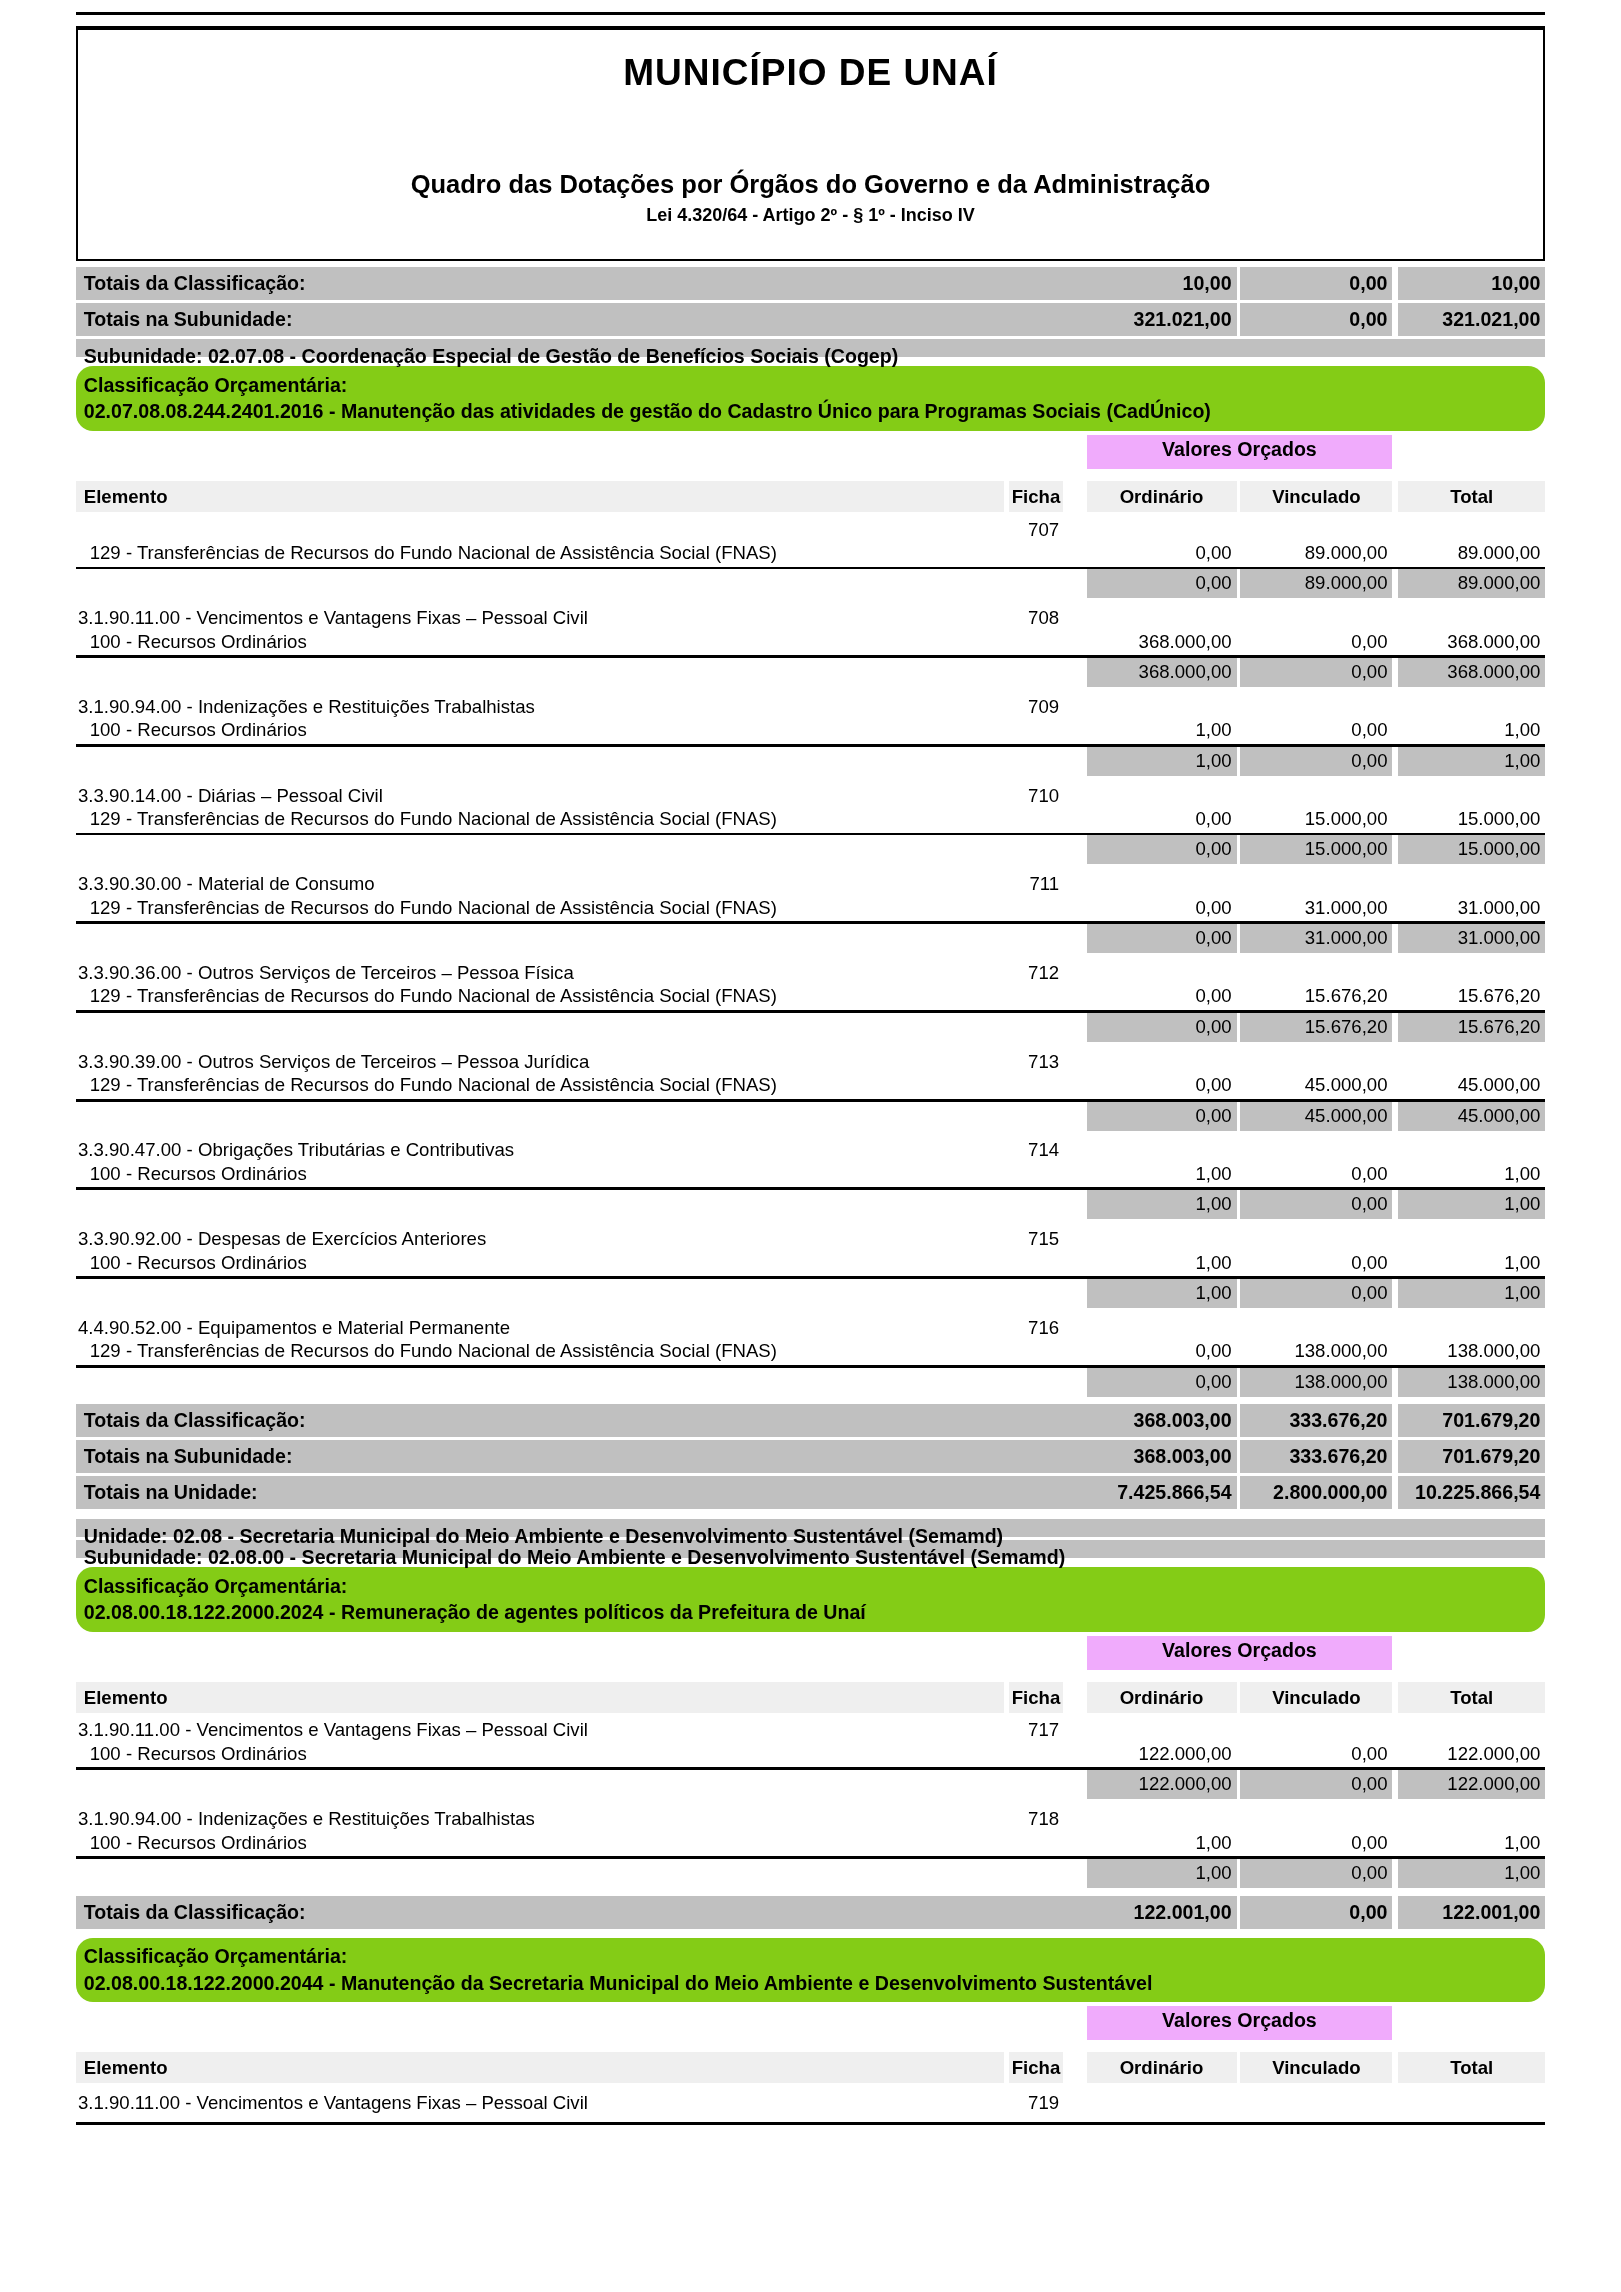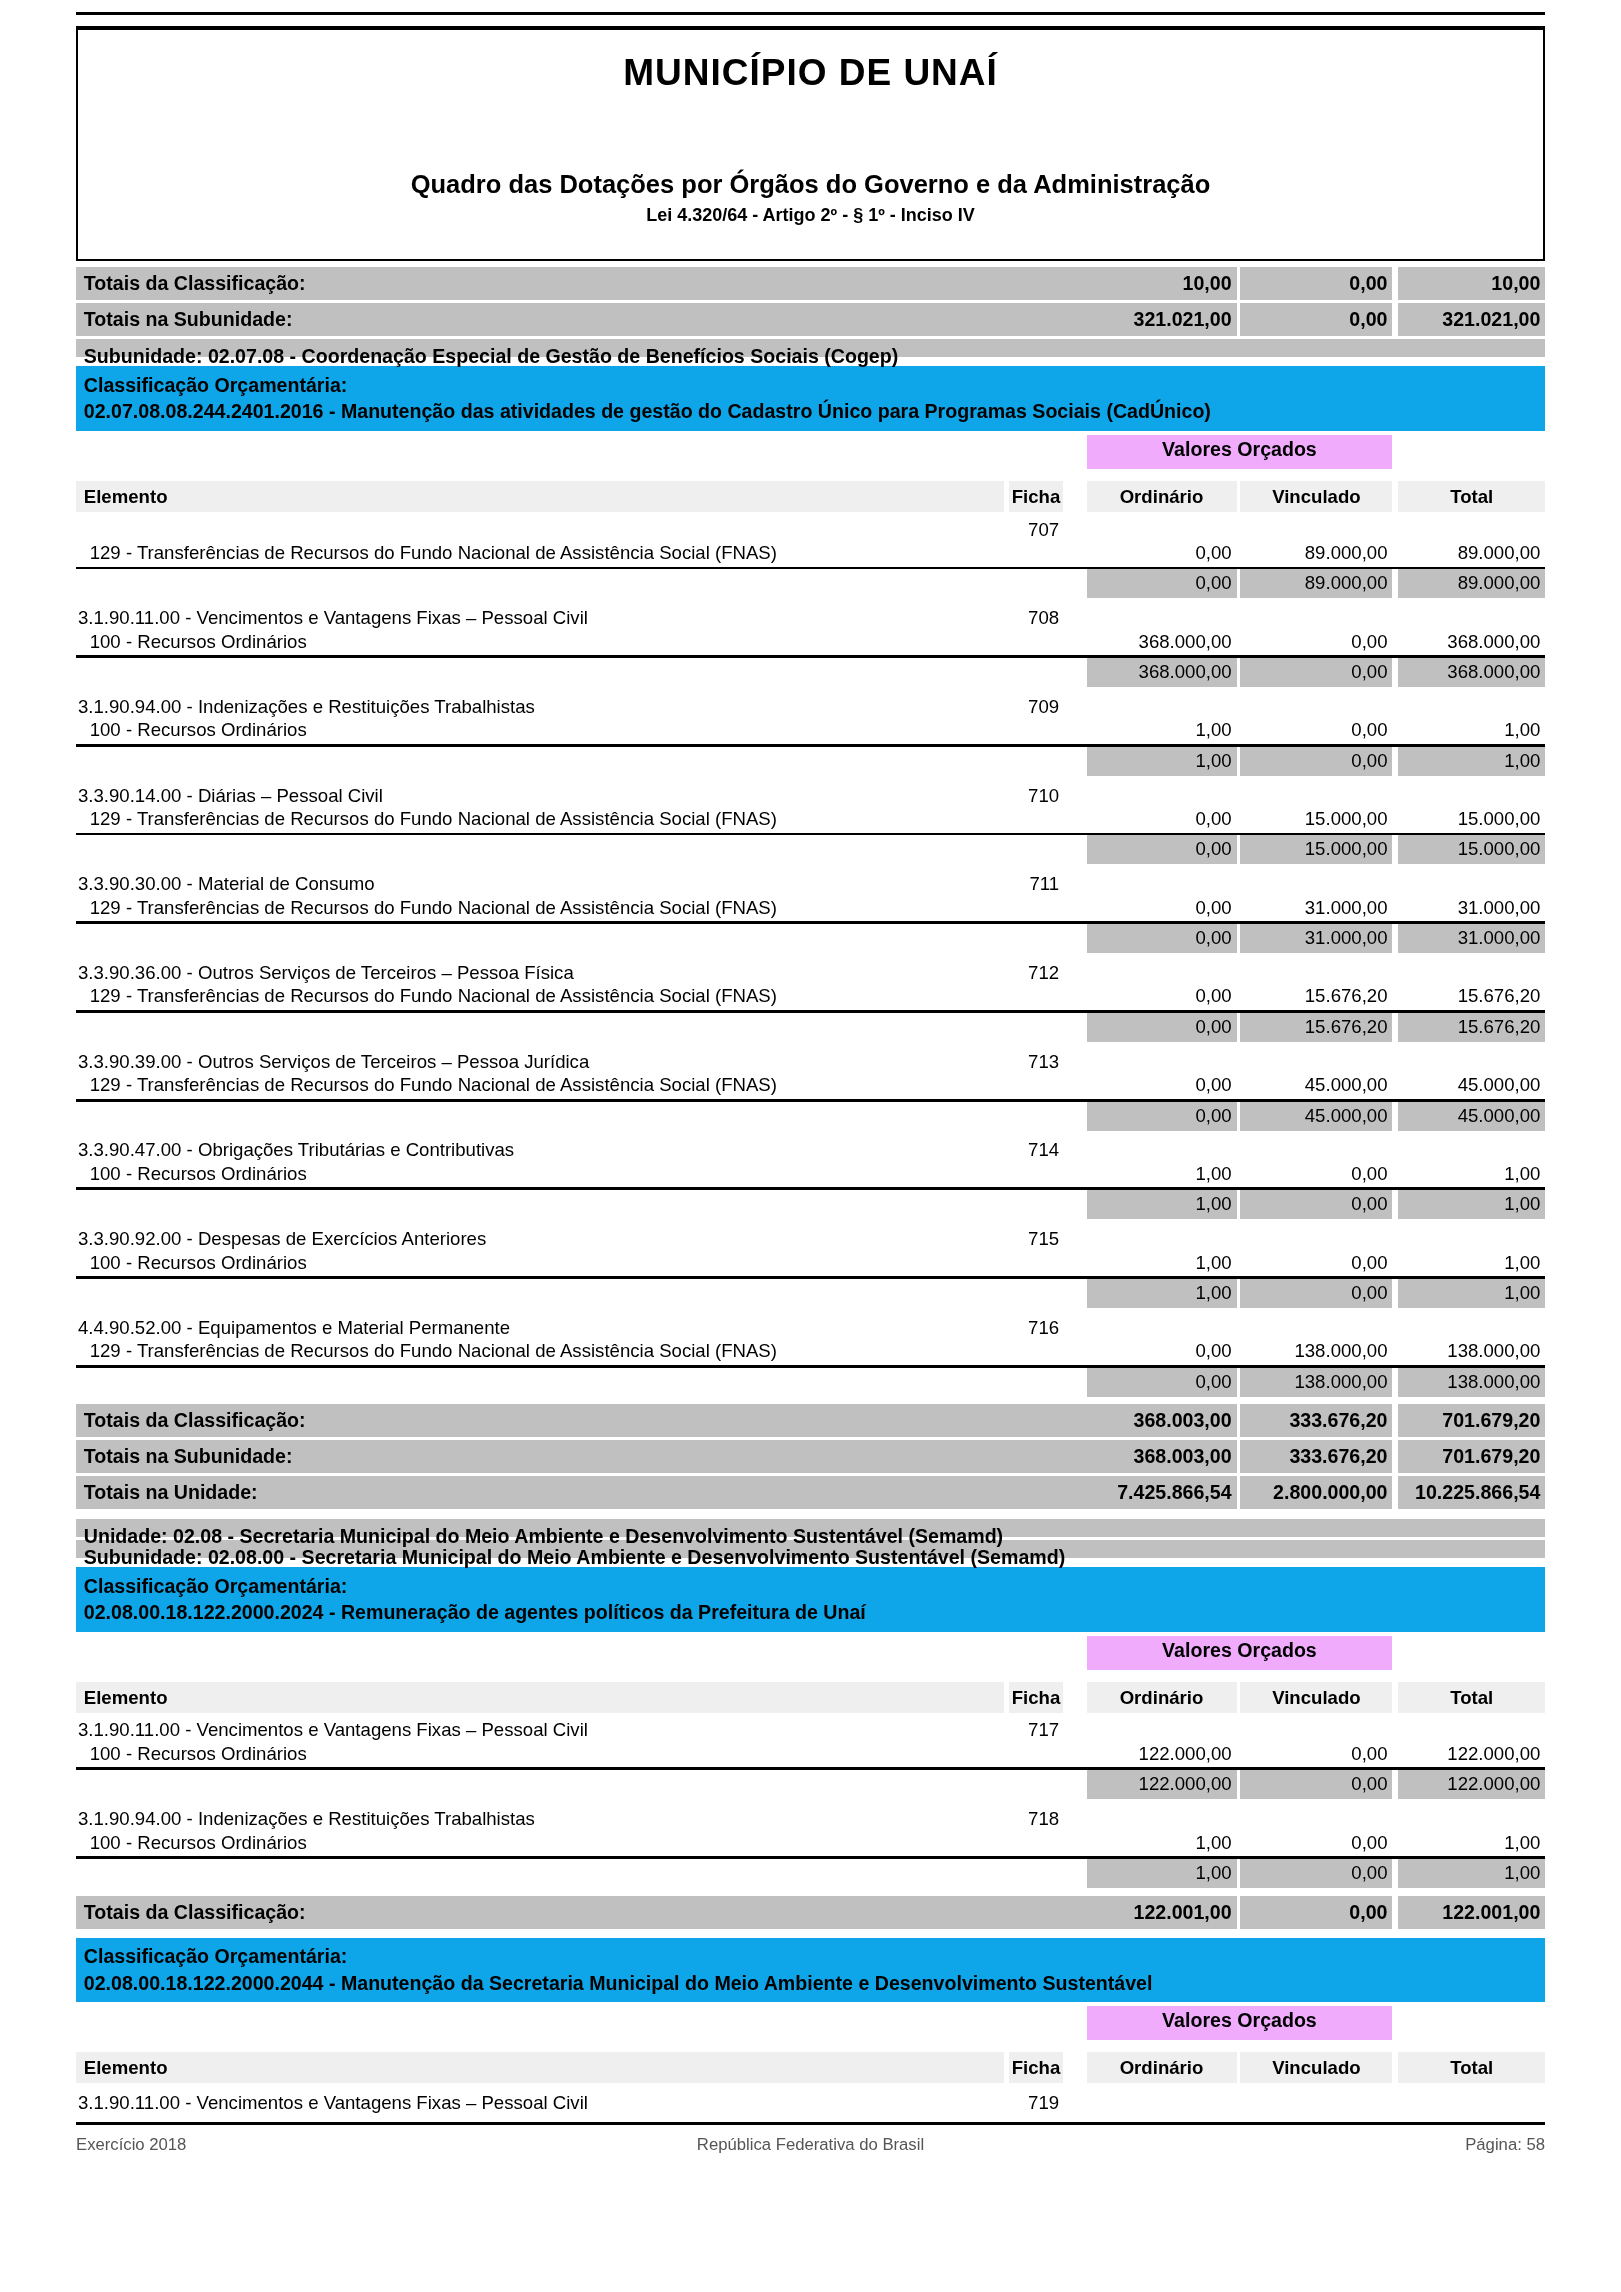--- a/index.html
+++ b/index.html
@@ -35,21 +35,21 @@
   
   .trows { margin-top: 5.9px; }
   .trow { margin-bottom: 2.9px; }
   .trow > div { background: #c0c0c0; height: 33px; line-height: 33px; font-weight: bold; font-size: 19.6px; }
   .trow .g-lab { padding-left: 7.8px; }
 
   
   .bar { height: 18px; line-height: 35px; background: #c0c0c0; padding-left: 7.8px; font-weight: bold; font-size: 19.6px; }
   .mt6 { margin-top: 10px; } .mt3 { margin-top: 2.9px; }
 
-  .classblock { margin-top: 8.8px; background: #0ea5e9; padding: 5.9px 0 5.9px 7.8px; font-weight: bold; font-size: 19.6px; }
+  .classblock { margin-top: 8.8px; background: #84cc16; padding: 5.9px 0 5.9px 7.8px; font-weight: bold; font-size: 19.6px; border-radius: 17px; }
   .classblock div { line-height: 26.5px; }
 
   .bandrow { margin-top: 3.9px; }
   .bandrow .g-band { background: #f0abfc; text-align: center; font-weight: bold; font-size: 19.6px; height: 34px; line-height: 29px; }
 
   .hdr { margin-top: 12px; }
   .hdr > div { background: #efefef; height: 31px; line-height: 31px; font-weight: bold; font-size: 18.6px; }
   .hdr .g-el { padding-left: 7.8px; }
   .hdr .g-ficha { text-align: center; margin-left: 4.9px; }
   .hdr .hc { text-align: center; }
@@ -417,20 +417,15 @@
     <div class="g-ord hc">Ordinário</div>
     <div class="g-vin hc">Vinculado</div>
     <div class="g-tot hc">Total</div>
   </div>
   <div class="grid partial">
     <div class="g-el">3.1.90.11.00 - Vencimentos e Vantagens Fixas – Pessoal Civil</div>
     <div class="g-ficha">719</div>
   </div>
 
   <div class="footrule"></div>
-  <div class="pagefoot">
-    <span>Exercício 2018</span>
-    <span class="c">República Federativa do Brasil</span>
-    <span>Página: 58</span>
-  </div>
 
 </div>
 
 
 </body></html>

